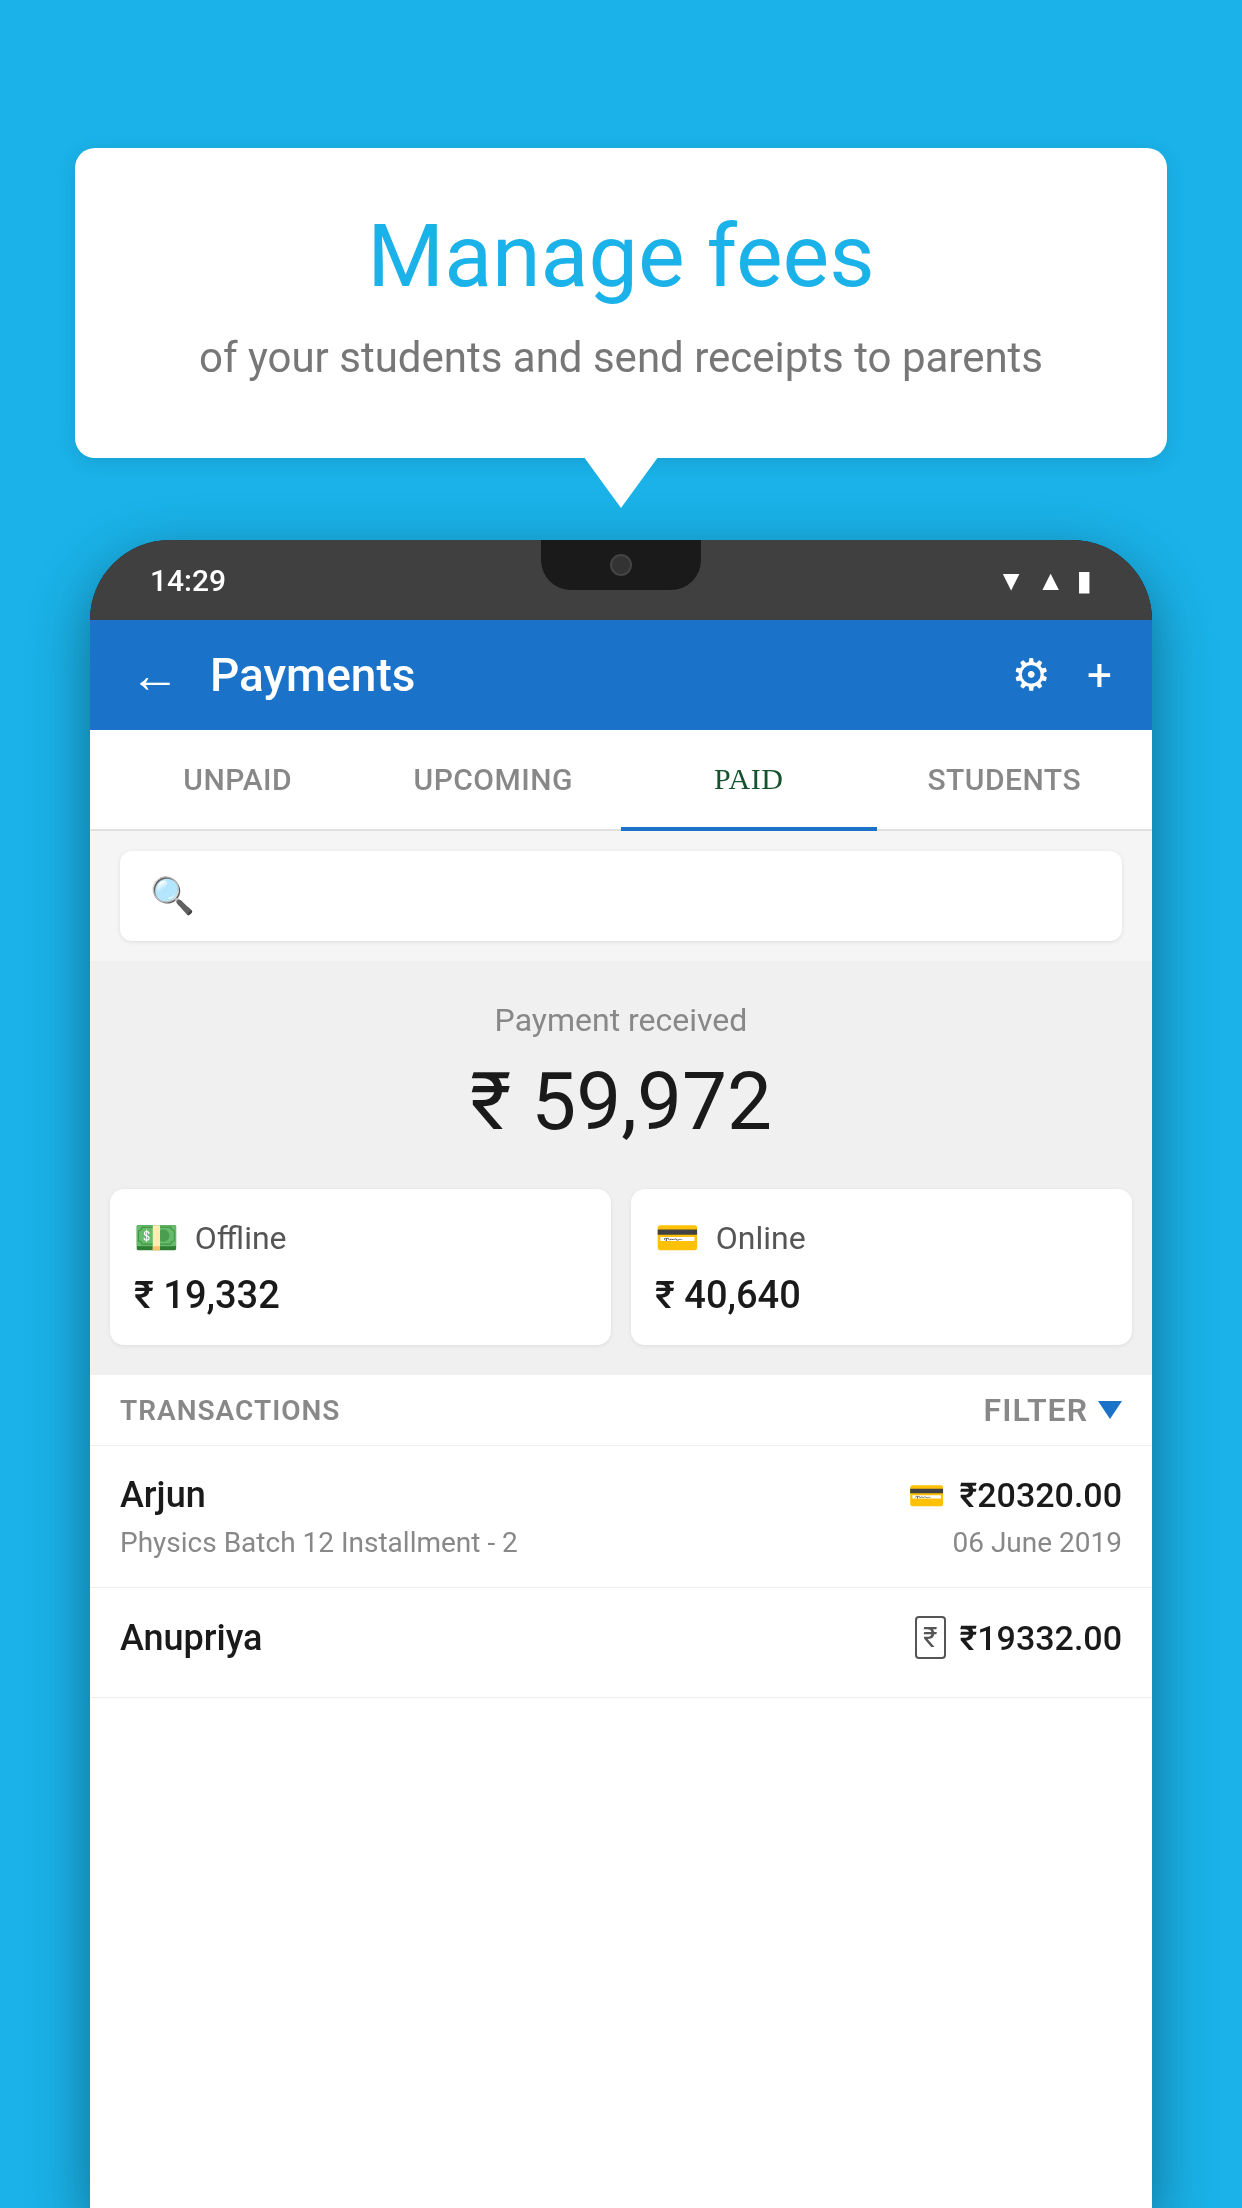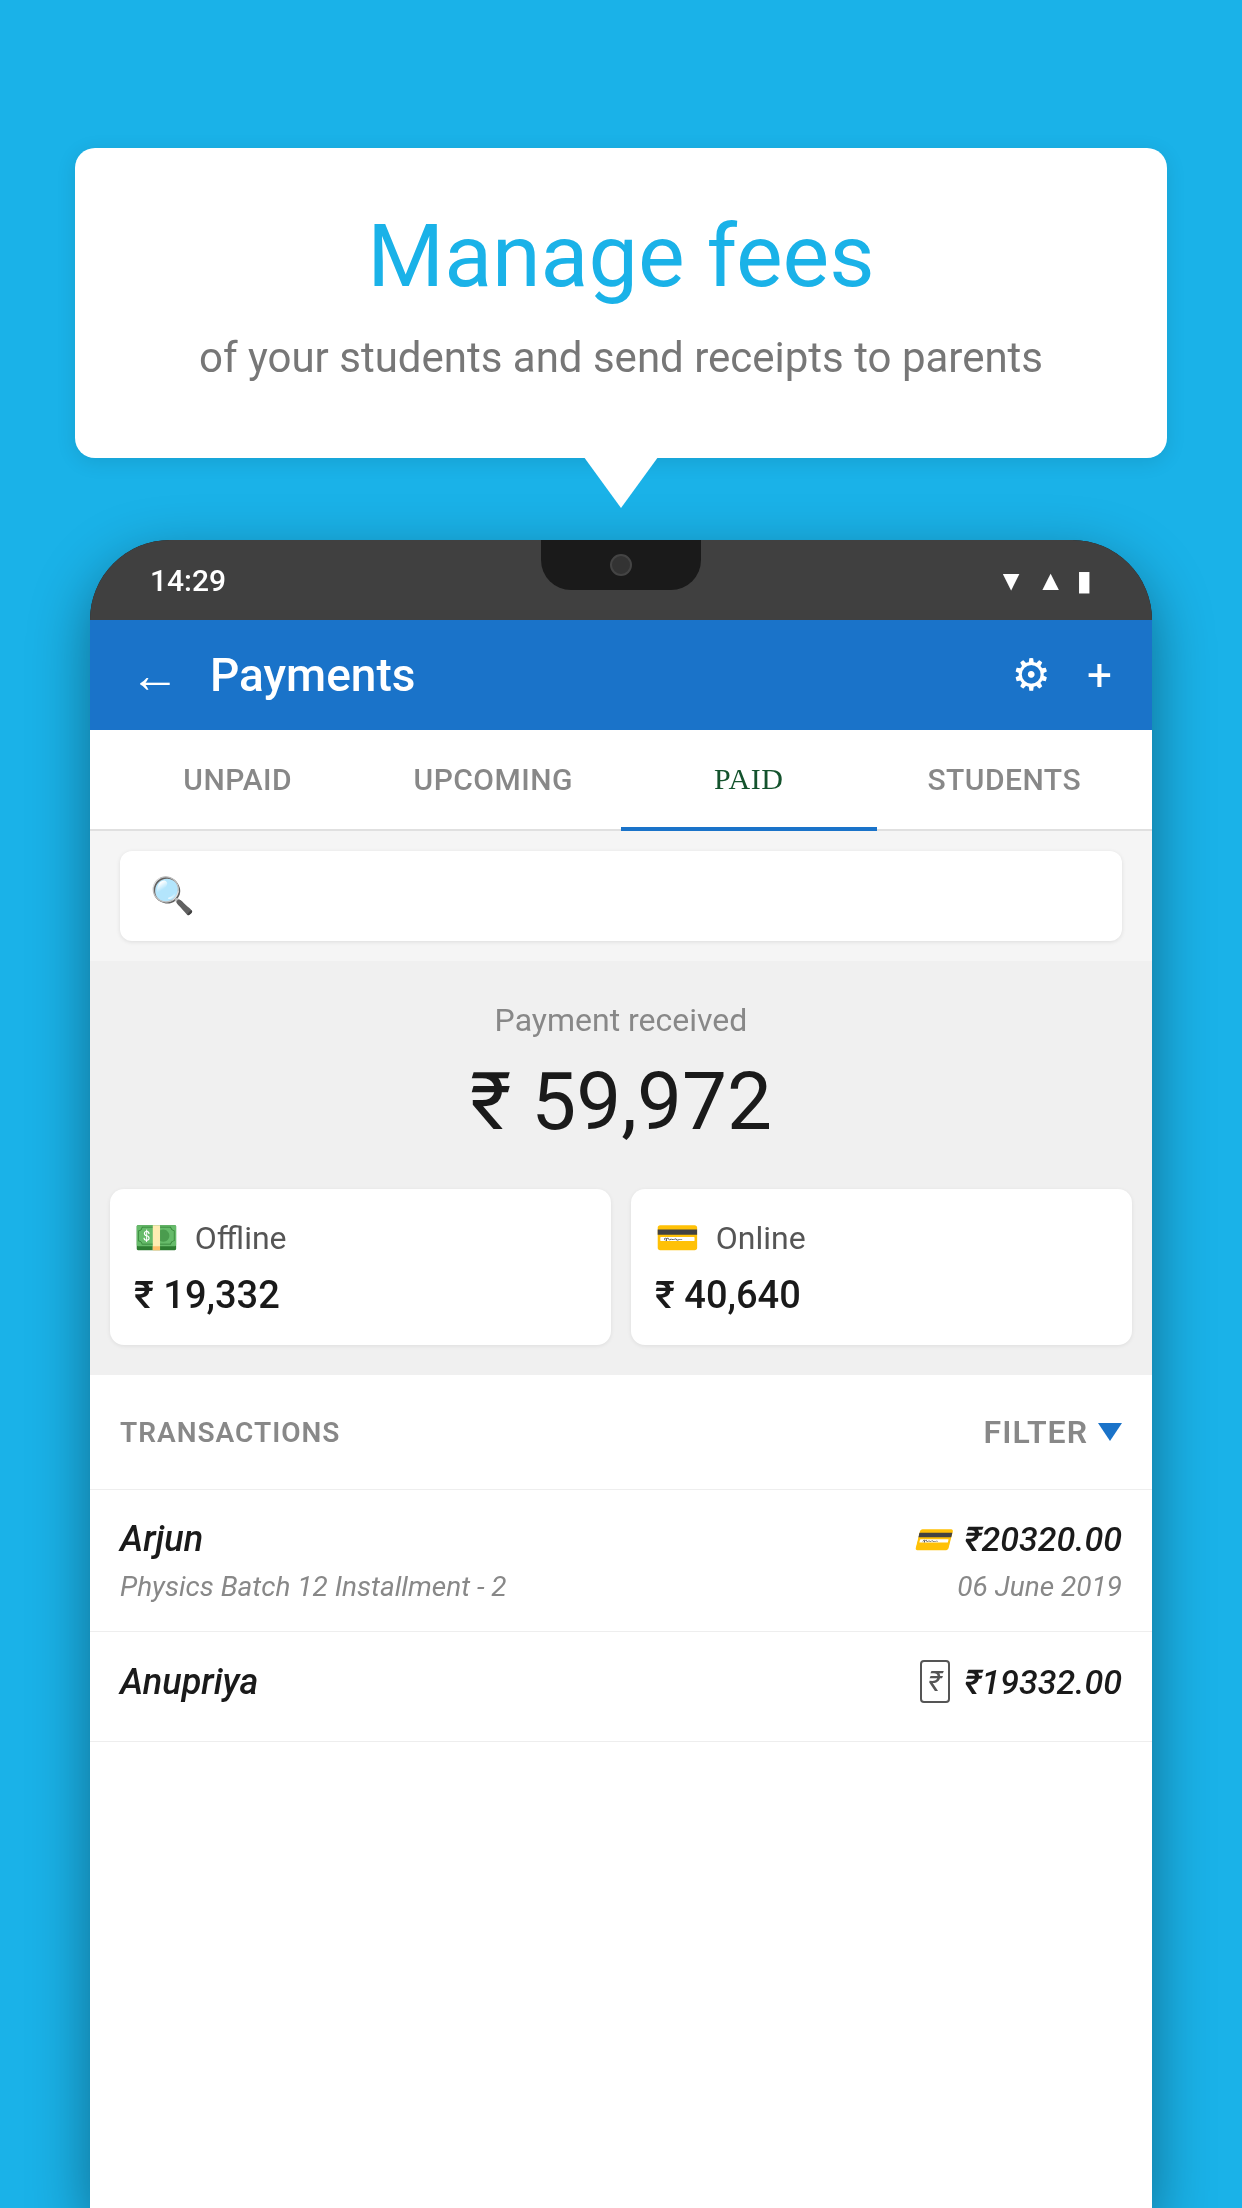--- a/index.html
+++ b/index.html
@@ -277,21 +277,21 @@
       font-size: 38px;
       font-weight: 500;
       color: #1a1a1a;
     }
 
     
     .transactions-header {
       display: flex;
       align-items: center;
       justify-content: space-between;
-      padding: 38px 30px;
+      padding: 16px 30px;
       background: #ffffff;
       border-bottom: 1px solid #eeeeee;
       text-align: right;
     }
 
     .transactions-label {
       font-size: 28px;
       color: #888888;
       letter-spacing: 1px;
       font-weight: 600;
@@ -315,21 +315,20 @@
       border-right: 12px solid transparent;
       border-top: 18px solid #1a73c9;
       display: inline-block;
     }
 
     
     .transaction-row {
       padding: 28px 30px;
       border-bottom: 1px solid #eeeeee;
       background: #ffffff;
-      font-style: italic;
     }
 
     .transaction-main {
       display: flex;
       justify-content: space-between;
       align-items: center;
       margin-bottom: 10px;
     }
 
     .transaction-name {

